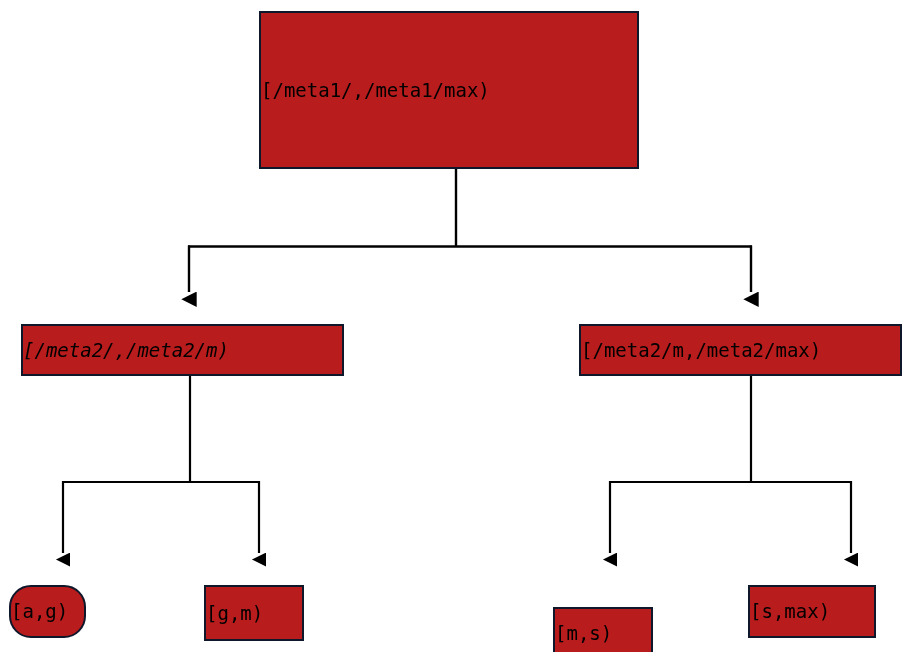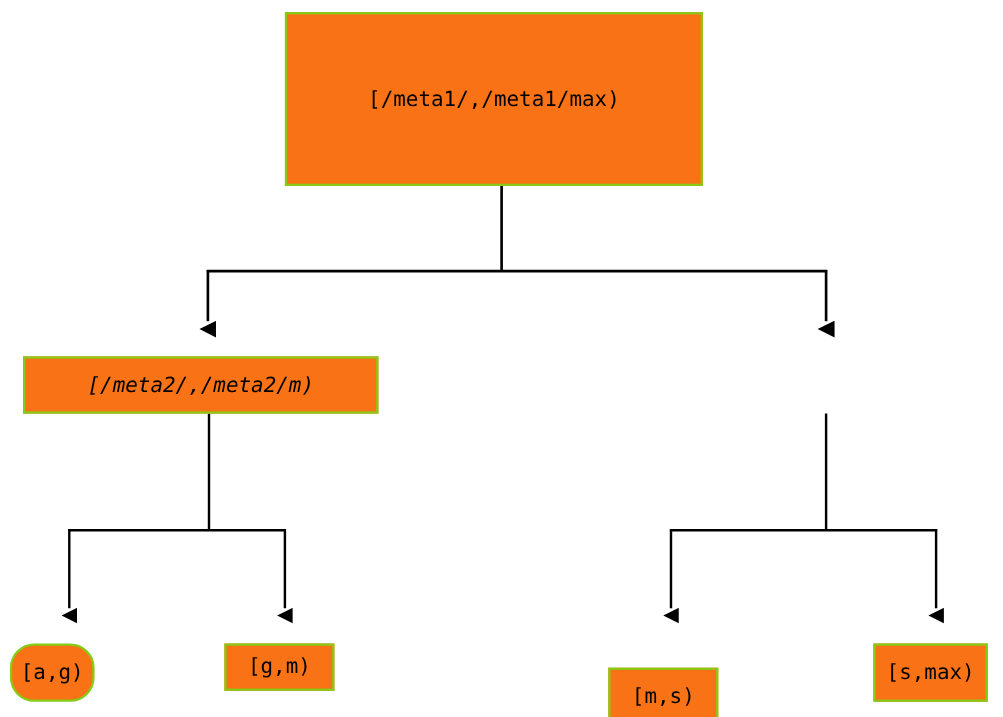--- a/index.html
+++ b/index.html
@@ -23,25 +23,24 @@
     position: absolute;
     left: 0;
     top: 0;
     width: 912px;
     height: 652px;
     pointer-events: none;
   }
   .node {
     position: absolute;
     box-sizing: border-box;
-    background: #f97316;
-    border: 2px solid #84cc16;
+    background: #b91c1c;
+    border: 2px solid #0f172a;
     display: flex;
     align-items: center;
-    justify-content: center;
     color: #000000;
     white-space: pre;
   }
   .node-label {
     font-family: "DejaVu Sans Mono", "Liberation Mono", monospace;
     font-size: 19px;
     letter-spacing: 0px;
     color: #000000;
     line-height: 1;
   }
@@ -71,32 +70,32 @@
     left: 9px;
     top: 585px;
     width: 77px;
     height: 53px;
     border-radius: 22px;
   }
   #node-leaf-gm {
     left: 204px;
     top: 585px;
     width: 100px;
-    height: 43px;
+    height: 56px;
   }
   #node-leaf-ms {
     left: 553px;
     top: 607px;
     width: 100px;
     height: 53px;
   }
   #node-leaf-smax {
-    left: 794px;
+    left: 748px;
     top: 585px;
-    width: 104px;
+    width: 128px;
     height: 53px;
   }
 </style>
 </head>
 <body>
 
 <div id="canvas">
 
   <svg id="edges" width="912" height="652" viewBox="0 0 912 652" xmlns="http://www.w3.org/2000/svg">
     <defs>
@@ -134,20 +133,23 @@
   </svg>
 
   <div class="node" id="node-root">
     <span class="node-label">[/meta1/,/meta1/max)</span>
   </div>
 
   <div class="node" id="node-mid-left">
     <span class="node-label">[/meta2/,/meta2/m)</span>
   </div>
 
+  <div class="node" id="node-mid-right">
+    <span class="node-label">[/meta2/m,/meta2/max)</span>
+  </div>
 
   <div class="node" id="node-leaf-ag">
     <span class="node-label">[a,g)</span>
   </div>
 
   <div class="node" id="node-leaf-gm">
     <span class="node-label">[g,m)</span>
   </div>
 
   <div class="node" id="node-leaf-ms">

